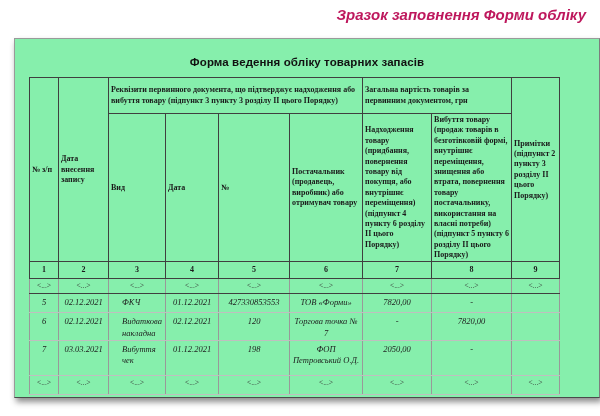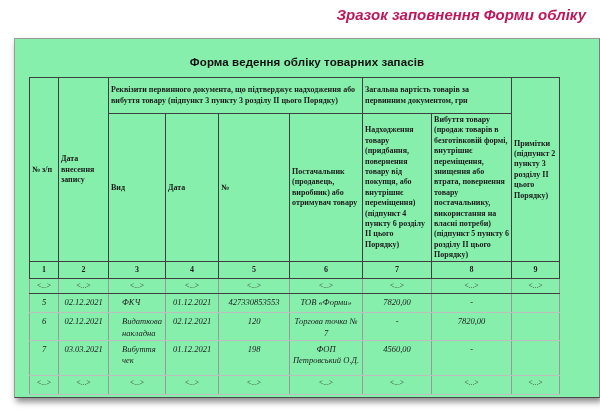--- a/index.html
+++ b/index.html
@@ -186,21 +186,21 @@
         <td>7820,00</td>
         <td></td>
       </tr>
       <tr class="row-d7">
         <td>7</td>
         <td>03.03.2021</td>
         <td class="cell-left">Вибуття чек</td>
         <td>01.12.2021</td>
         <td>198</td>
         <td>ФОП Петровський О.Д.</td>
-        <td>4560,00</td>
+        <td>2050,00</td>
         <td>-</td>
         <td></td>
       </tr>
       <tr class="row-ellipsis row-e2">
         <td>&lt;...&gt;</td>
         <td>&lt;...&gt;</td>
         <td>&lt;...&gt;</td>
         <td>&lt;...&gt;</td>
         <td>&lt;...&gt;</td>
         <td>&lt;...&gt;</td>

